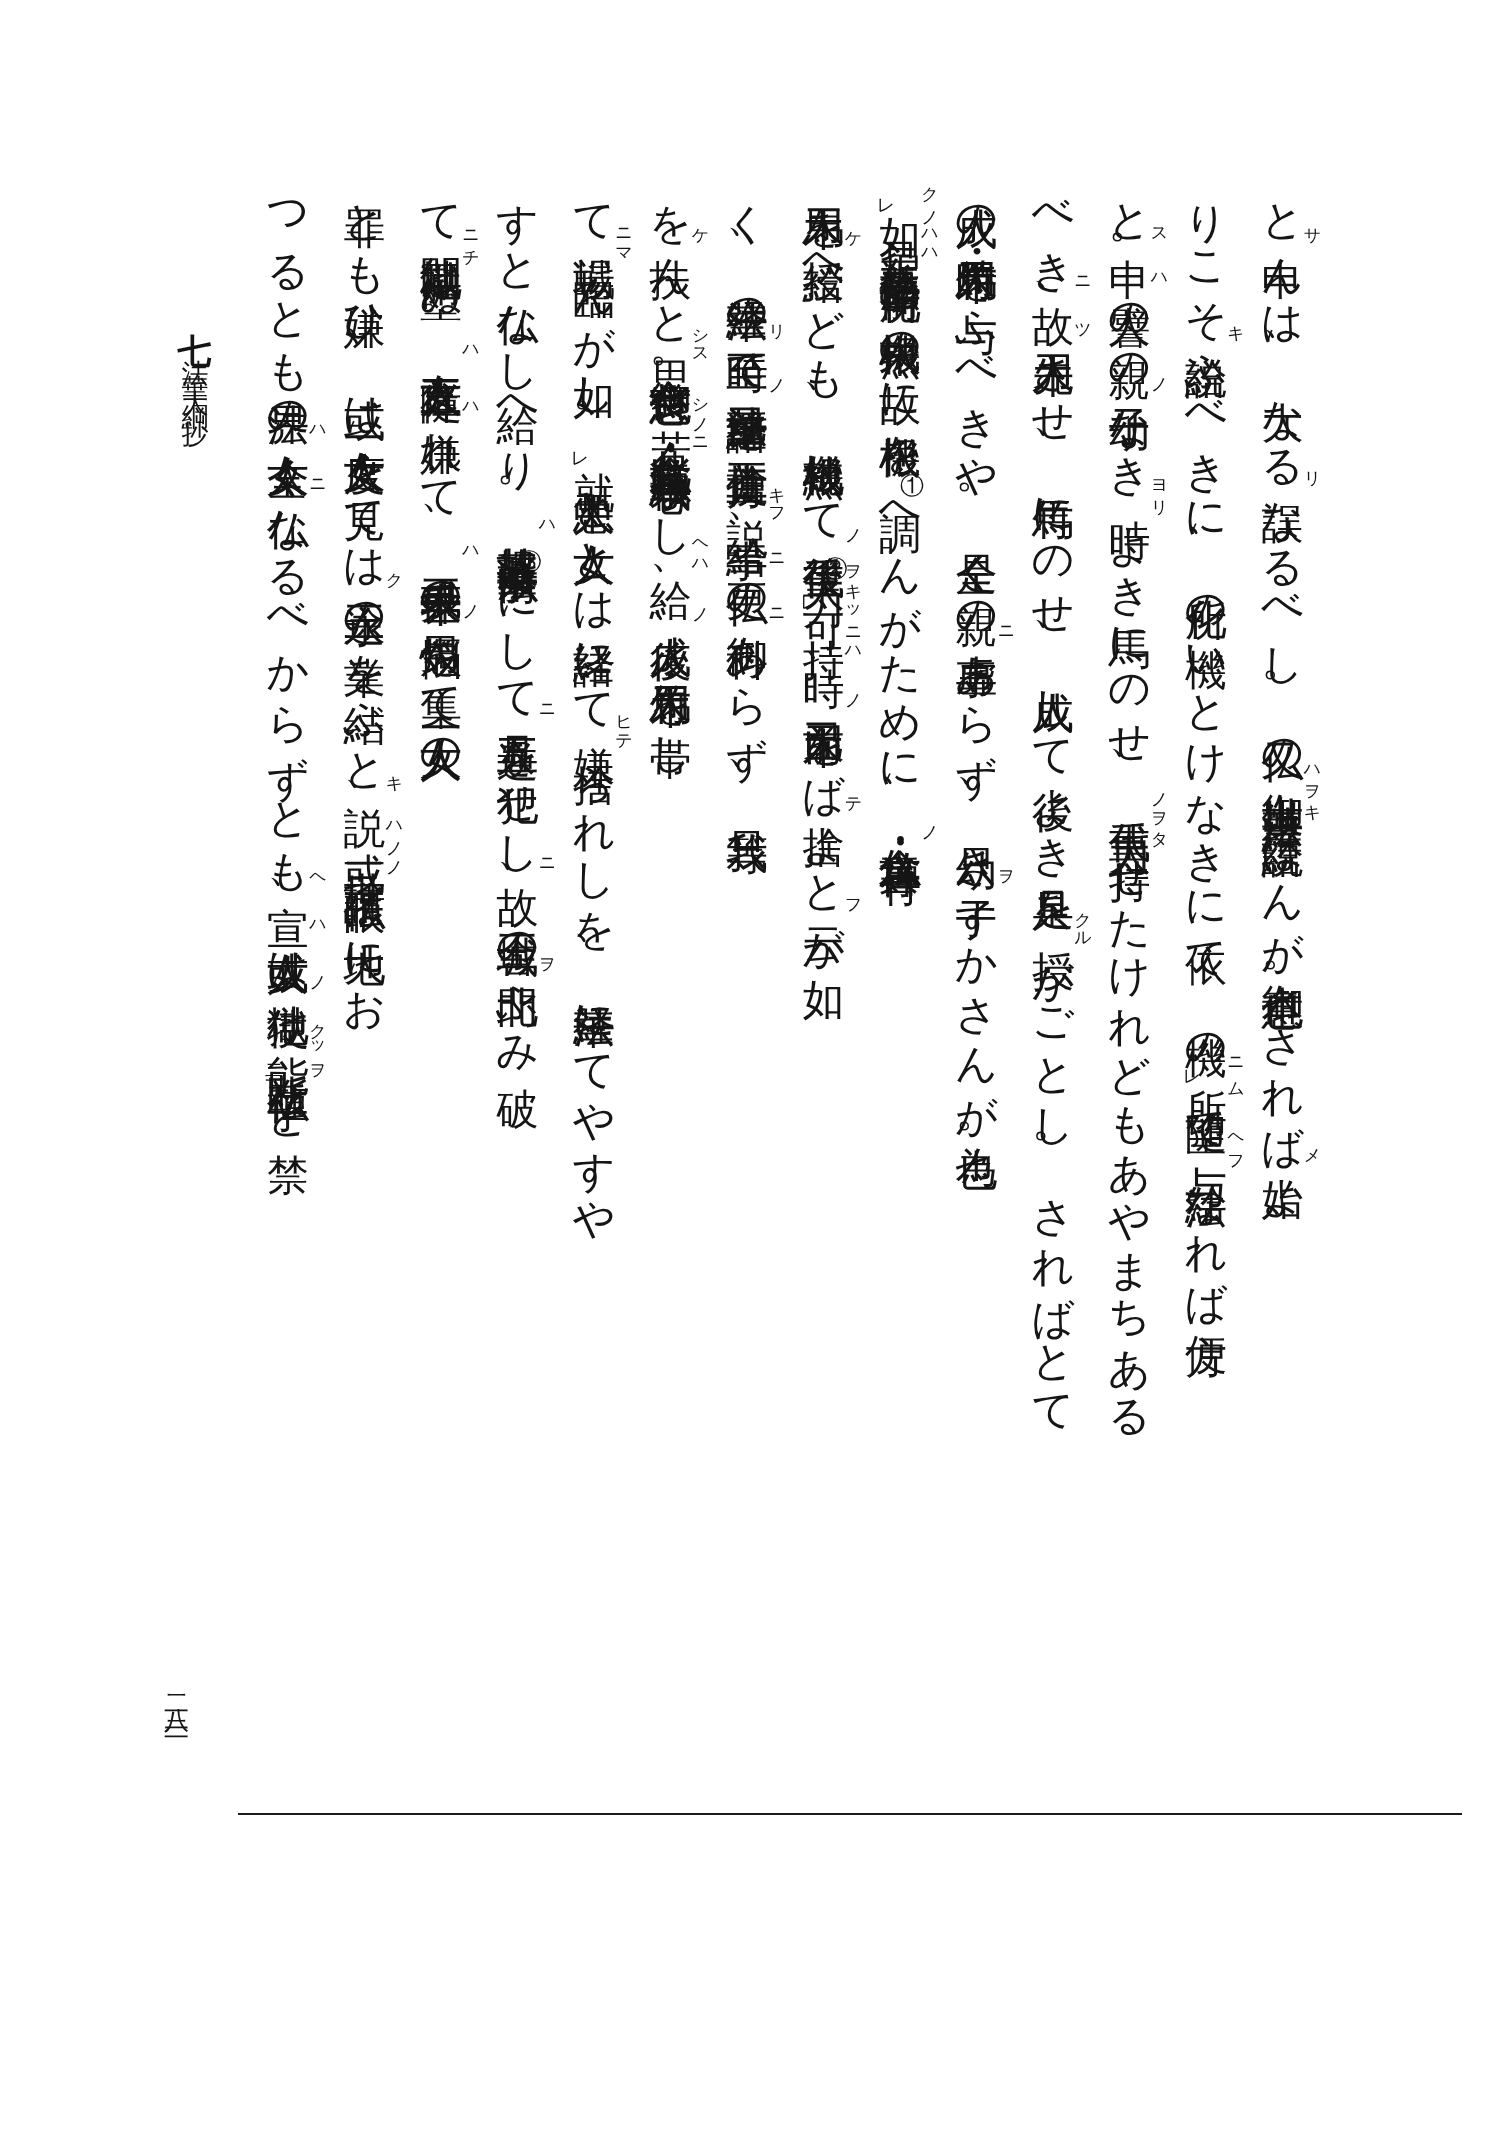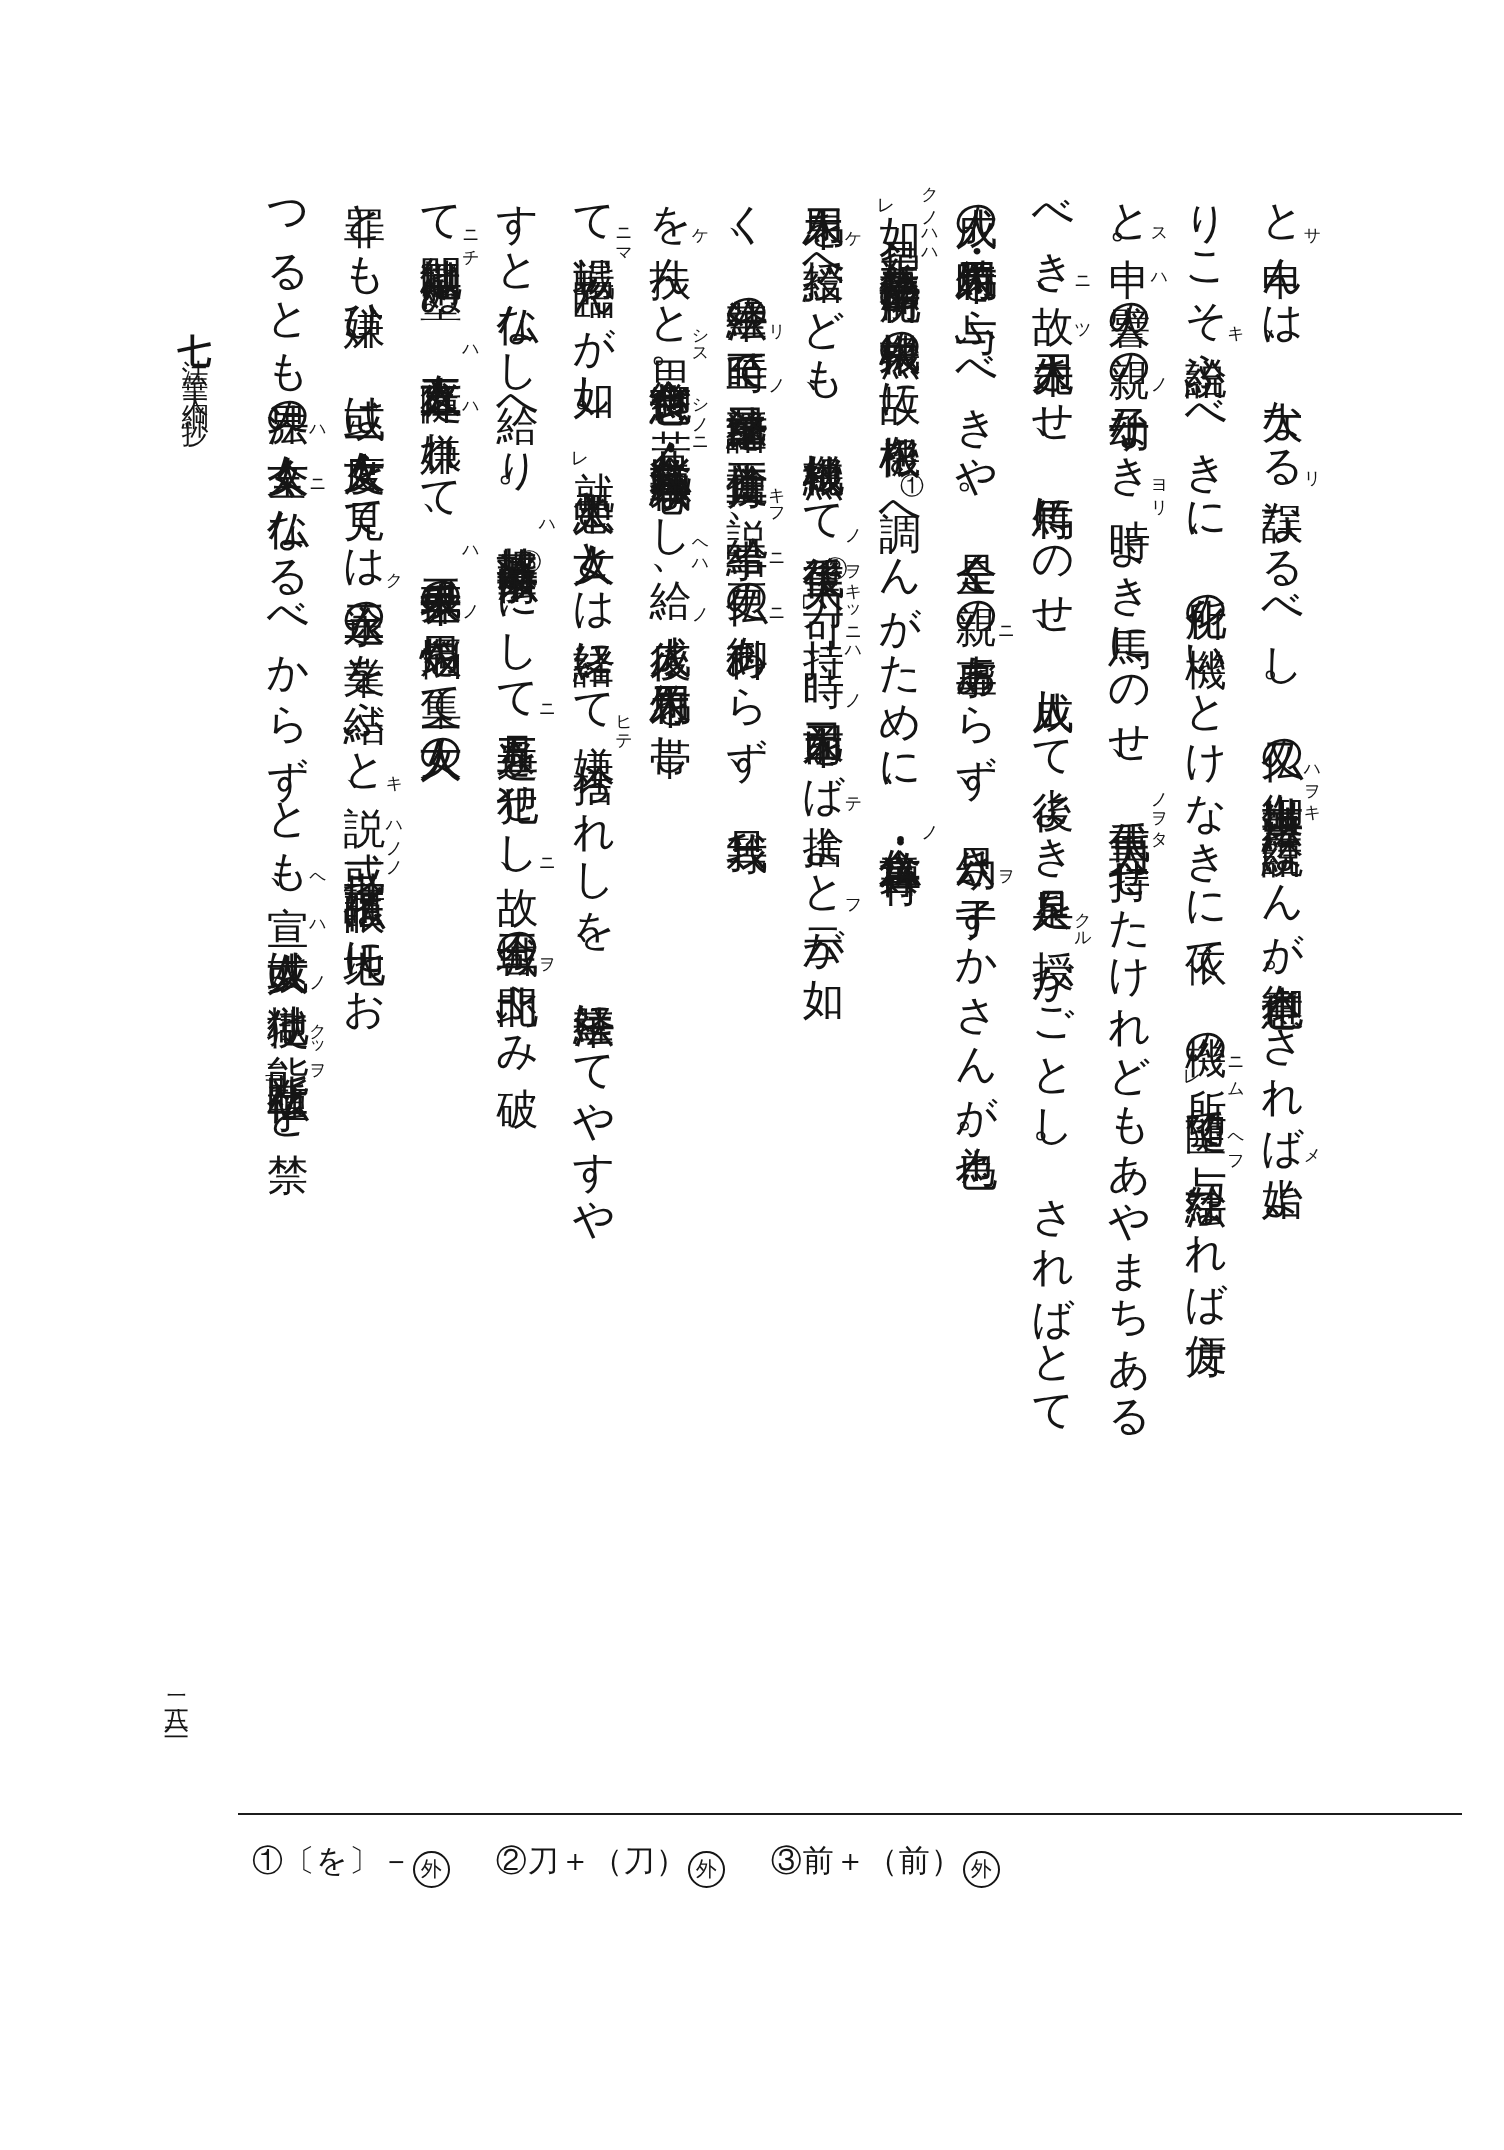--- a/index.html
+++ b/index.html
@@ -126,15 +126,14 @@
     </div>
 
   <div class="running-head">
     <span class="chapter">七</span><span class="title">法華大綱抄</span>
   </div>
 
   <div class="pagenum">二八二一</div>
 
   <div class="rule"></div>
 
-  <div class="footnotes"><span class="fitem">①〔を〕－<span class="circ">外</span></span><span class="fitem">②刀＋（刀）<span class="circ">外</span></span><span class="fitem">③前＋（前）<span class="circ">外</span></span></div>
 
 </div>
 
 </body></html>

